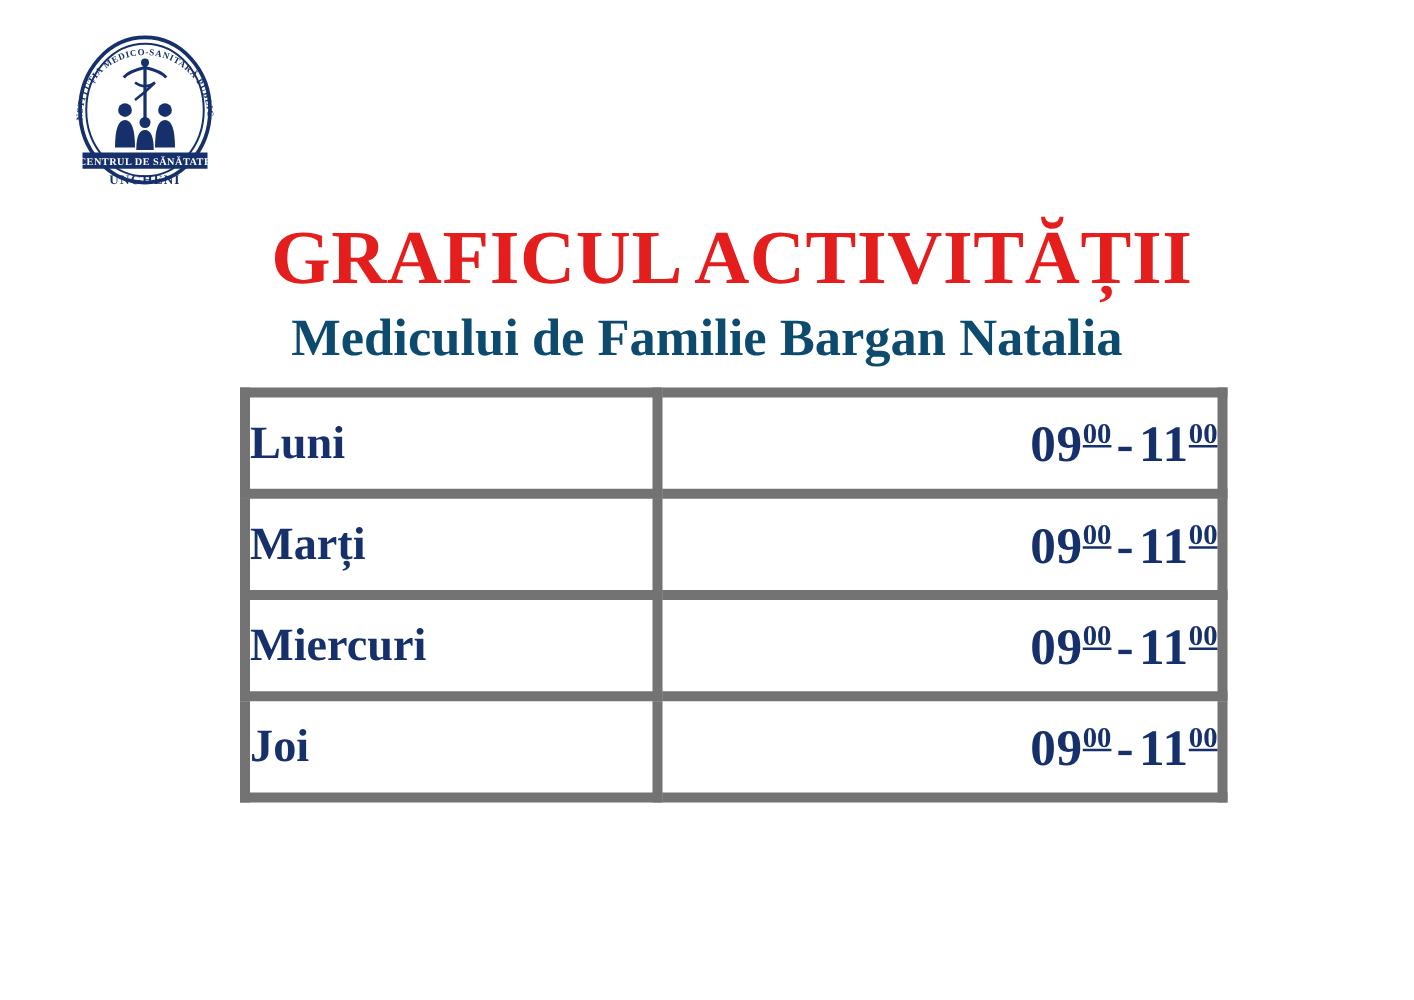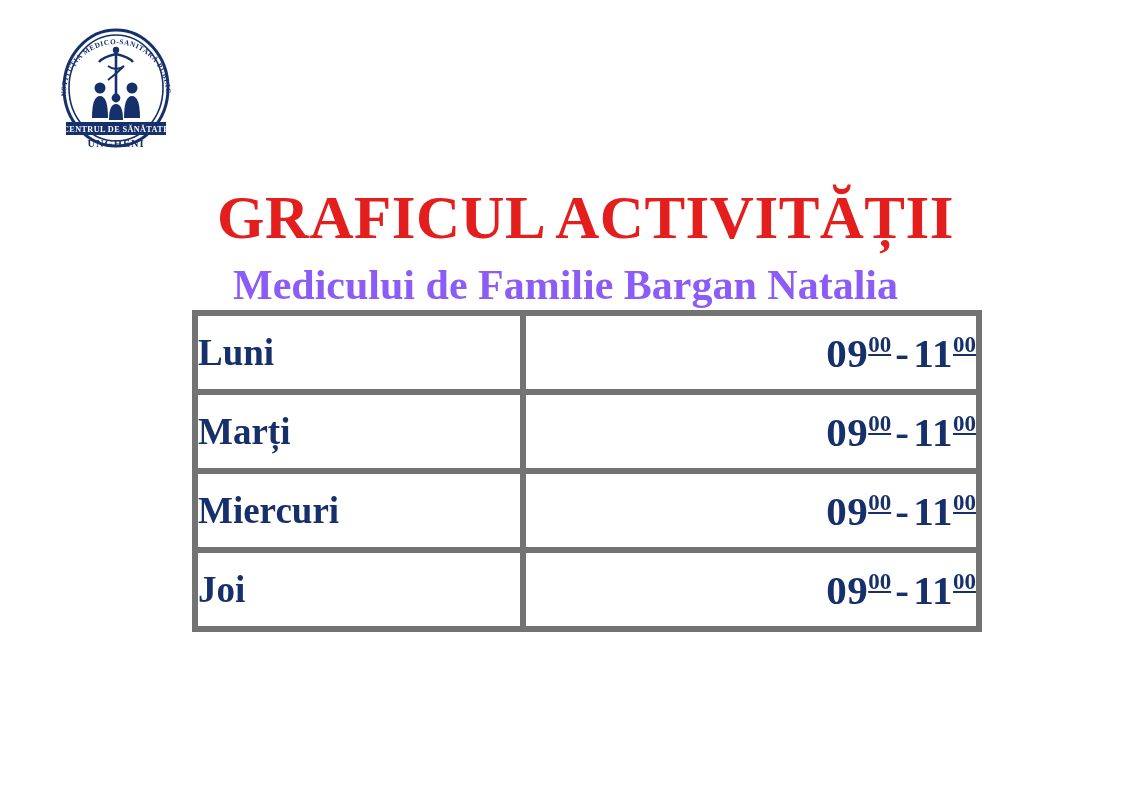--- a/index.html
+++ b/index.html
@@ -33,45 +33,45 @@
     width: 1131px;
     text-align: center;
   }
   .main-title {
     font-family: "Liberation Serif", serif;
     font-weight: bold;
     font-size: 61px;
     line-height: 1.05;
     color: #e41d1d;
     letter-spacing: 0.5px;
-    margin: 11px;
+    margin: 0;
     white-space: nowrap;
     padding-left: 40px;
   }
   .sub-title {
     font-family: "Liberation Serif", serif;
     font-weight: bold;
     font-size: 42px;
     line-height: 1.15;
-    color: #8b5cf6;
+    color: #0c4a6e;
     margin: 8px 0 0 0;
     white-space: nowrap;
   }
 
   
   .schedule {
     position: absolute;
     left: 192px;
     top: 310px;
     width: 790px;
     border-collapse: collapse;
     table-layout: fixed;
   }
   .schedule td {
-    border: 6px solid #737373;
+    border: 8px solid #737373;
     height: 73px;
     vertical-align: middle;
     padding: 0;
   }
   .day-cell {
     width: 322px;
     padding-left: 22px;
     font-family: "Liberation Serif", serif;
     font-weight: bold;
     font-size: 37px;

